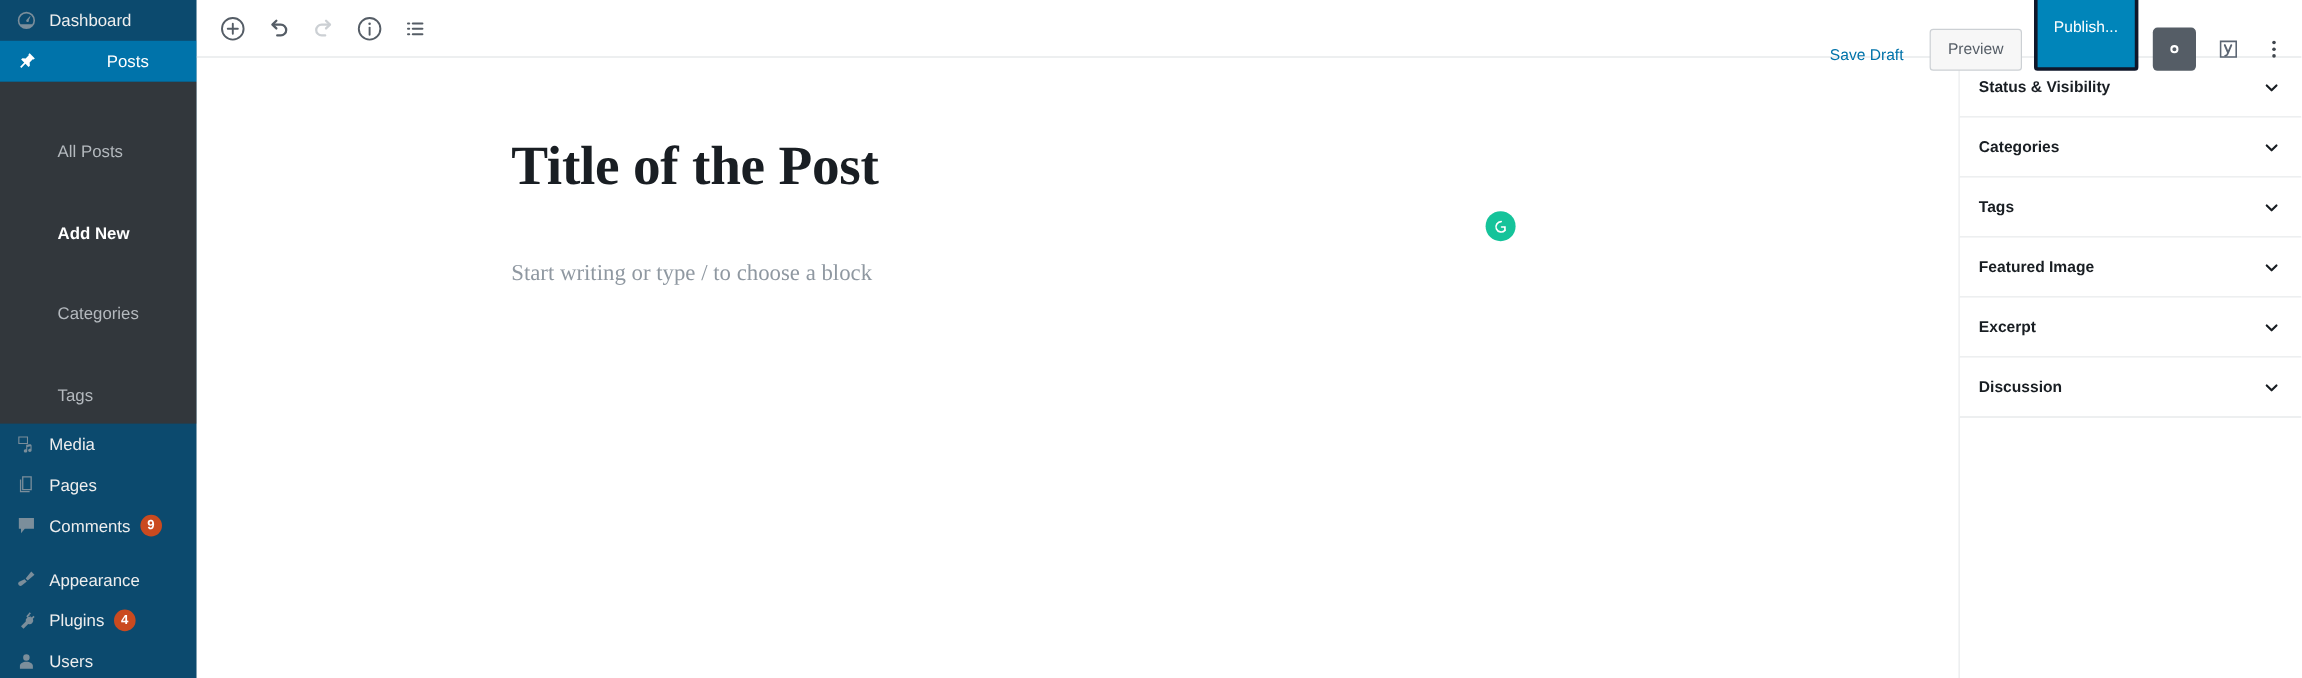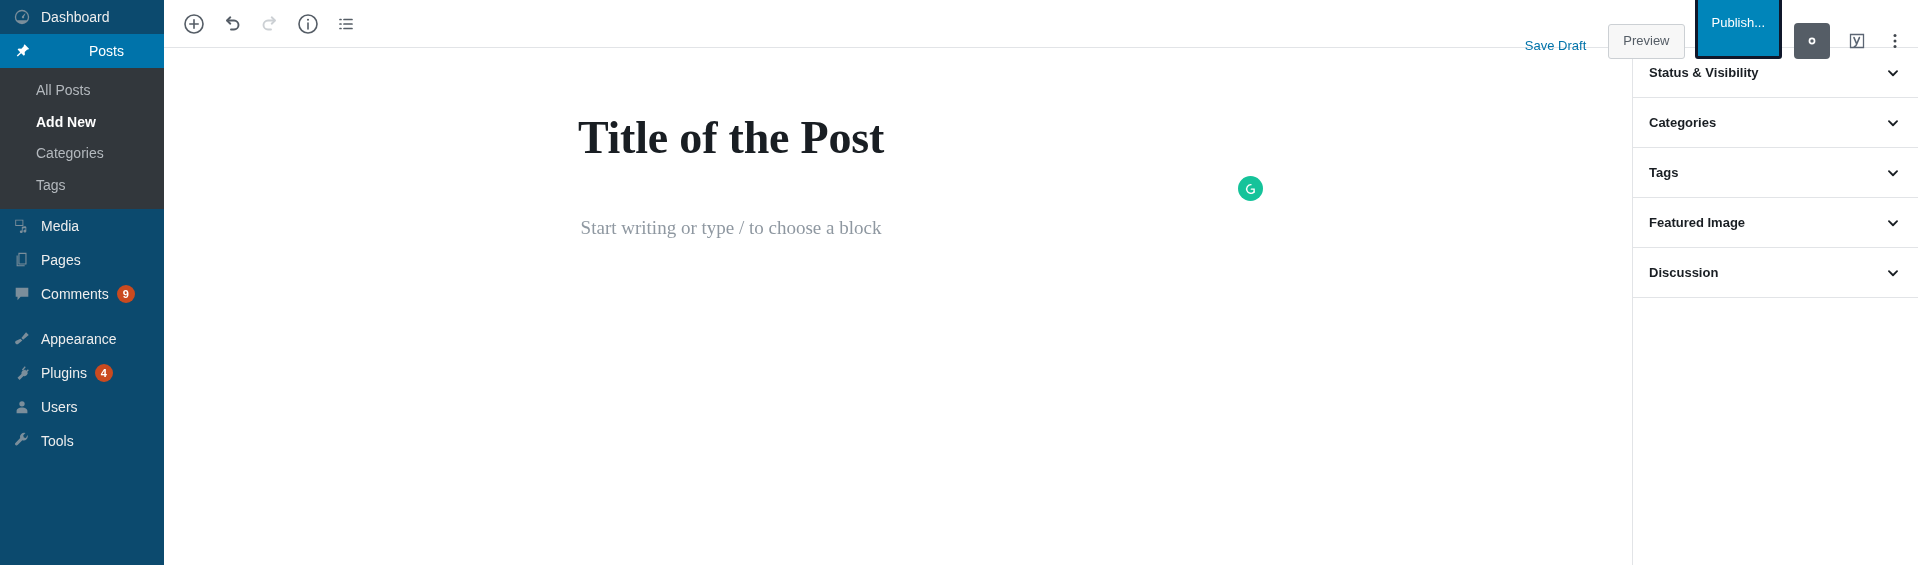--- a/index.html
+++ b/index.html
@@ -43,25 +43,26 @@
     background: #0073aa;
     color: #fff;
     font-weight: 400;
     gap: 48px;
   }
   .menu-top.current .m-ico { opacity: 1; }
   .menu-sep { height: 11px; }
   .submenu { background: #32373c; padding: 7px 0 8px 0; }
   .submenu .sub-item {
     display: block;
-    padding: 6px 0 6px 36px;
+    padding: 6px 0 6px 48px;
     font-size: 14px;
     color: #b4b9be;
     cursor: pointer;
     line-height: 1.4;
+    margin-top: 36px;
   }
   .submenu .sub-item.current { color: #fff; font-weight: 700; }
   .badge {
     display: inline-flex; align-items: center; justify-content: center;
     min-width: 18px; height: 18px;
     border-radius: 9px;
     background: #ca4a1f;
     color: #fff;
     font-size: 11px;
     font-weight: 600;
@@ -161,21 +162,21 @@
   
   #editor-body { flex: 1 1 auto; display: flex; min-height: 0; }
   #canvas {
     flex: 1 1 auto;
     position: relative;
     background: #fff;
     min-width: 0;
     overflow: hidden;
   }
   .post-wrap { padding: 62px 0 0 0; }
-  .post-inner { max-width: 610px; margin-left: 262px; position: relative; text-align: center; }
+  .post-inner { max-width: 610px; margin-left: 262px; position: relative; }
   .post-title {
     font-family: "Liberation Serif", "DejaVu Serif", serif;
     font-size: 46px;
     font-weight: 700;
     color: #191e23;
     line-height: 1.2;
     letter-spacing: -0.2px;
     cursor: text;
     white-space: nowrap;
   }
@@ -481,20 +482,28 @@
 
         <div class="panel-row">
           <span class="p-title">Featured Image</span>
           <span class="chev">
             <svg width="18" height="18" viewBox="0 0 20 20" fill="none" stroke="currentColor" stroke-width="2" stroke-linecap="round" stroke-linejoin="round">
                 <path d="M5.5 8l4.5 4.5L14.5 8"></path>
               </svg>
           </span>
         </div>
 
+        <div class="panel-row">
+          <span class="p-title">Excerpt</span>
+          <span class="chev">
+            <svg width="18" height="18" viewBox="0 0 20 20" fill="none" stroke="currentColor" stroke-width="2" stroke-linecap="round" stroke-linejoin="round">
+                <path d="M5.5 8l4.5 4.5L14.5 8"></path>
+              </svg>
+          </span>
+        </div>
 
         <div class="panel-row">
           <span class="p-title">Discussion</span>
           <span class="chev">
             <svg width="18" height="18" viewBox="0 0 20 20" fill="none" stroke="currentColor" stroke-width="2" stroke-linecap="round" stroke-linejoin="round">
                 <path d="M5.5 8l4.5 4.5L14.5 8"></path>
               </svg>
           </span>
         </div>
       </aside>

